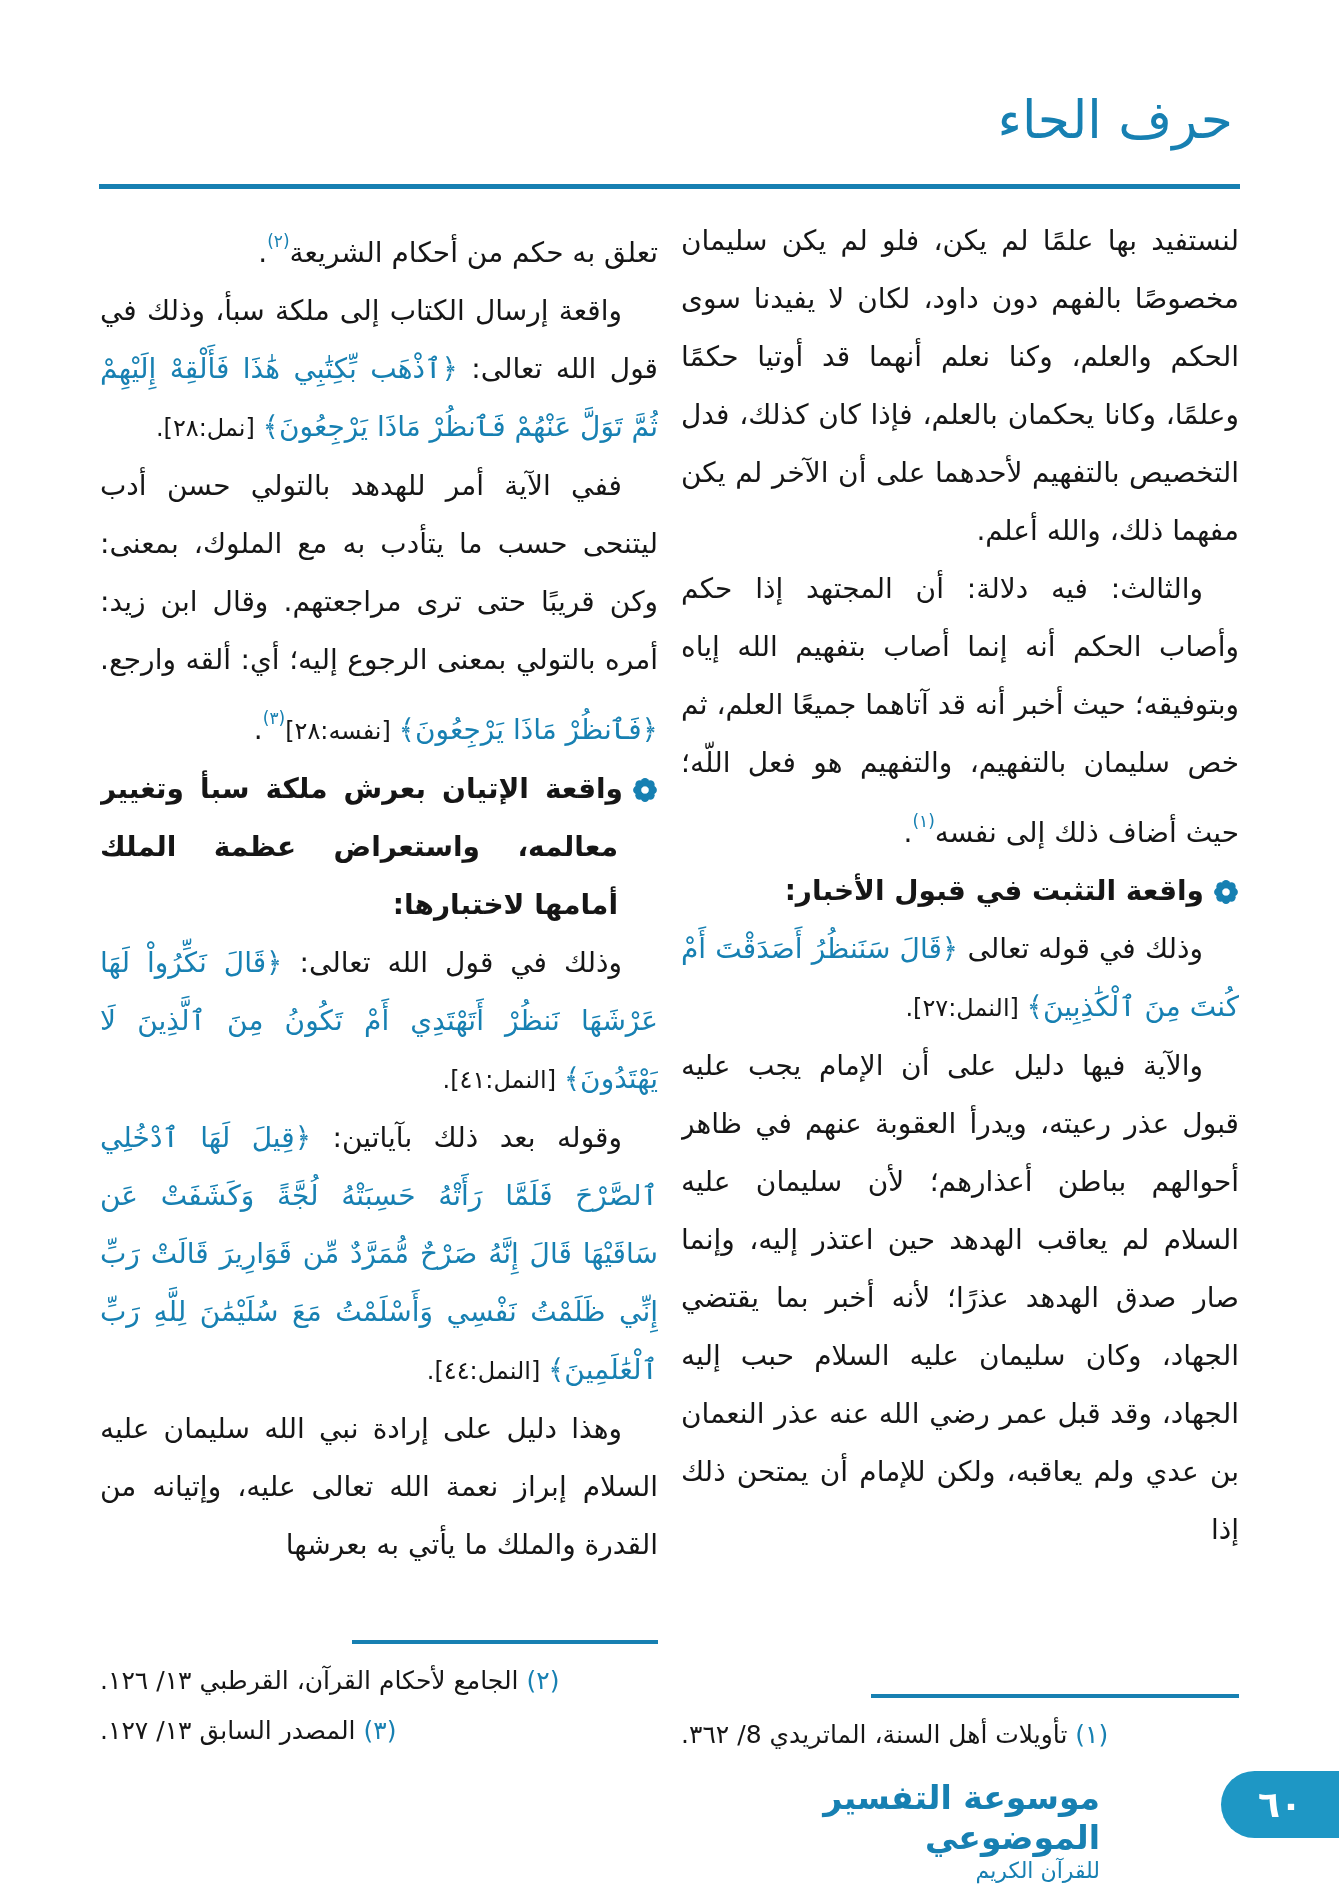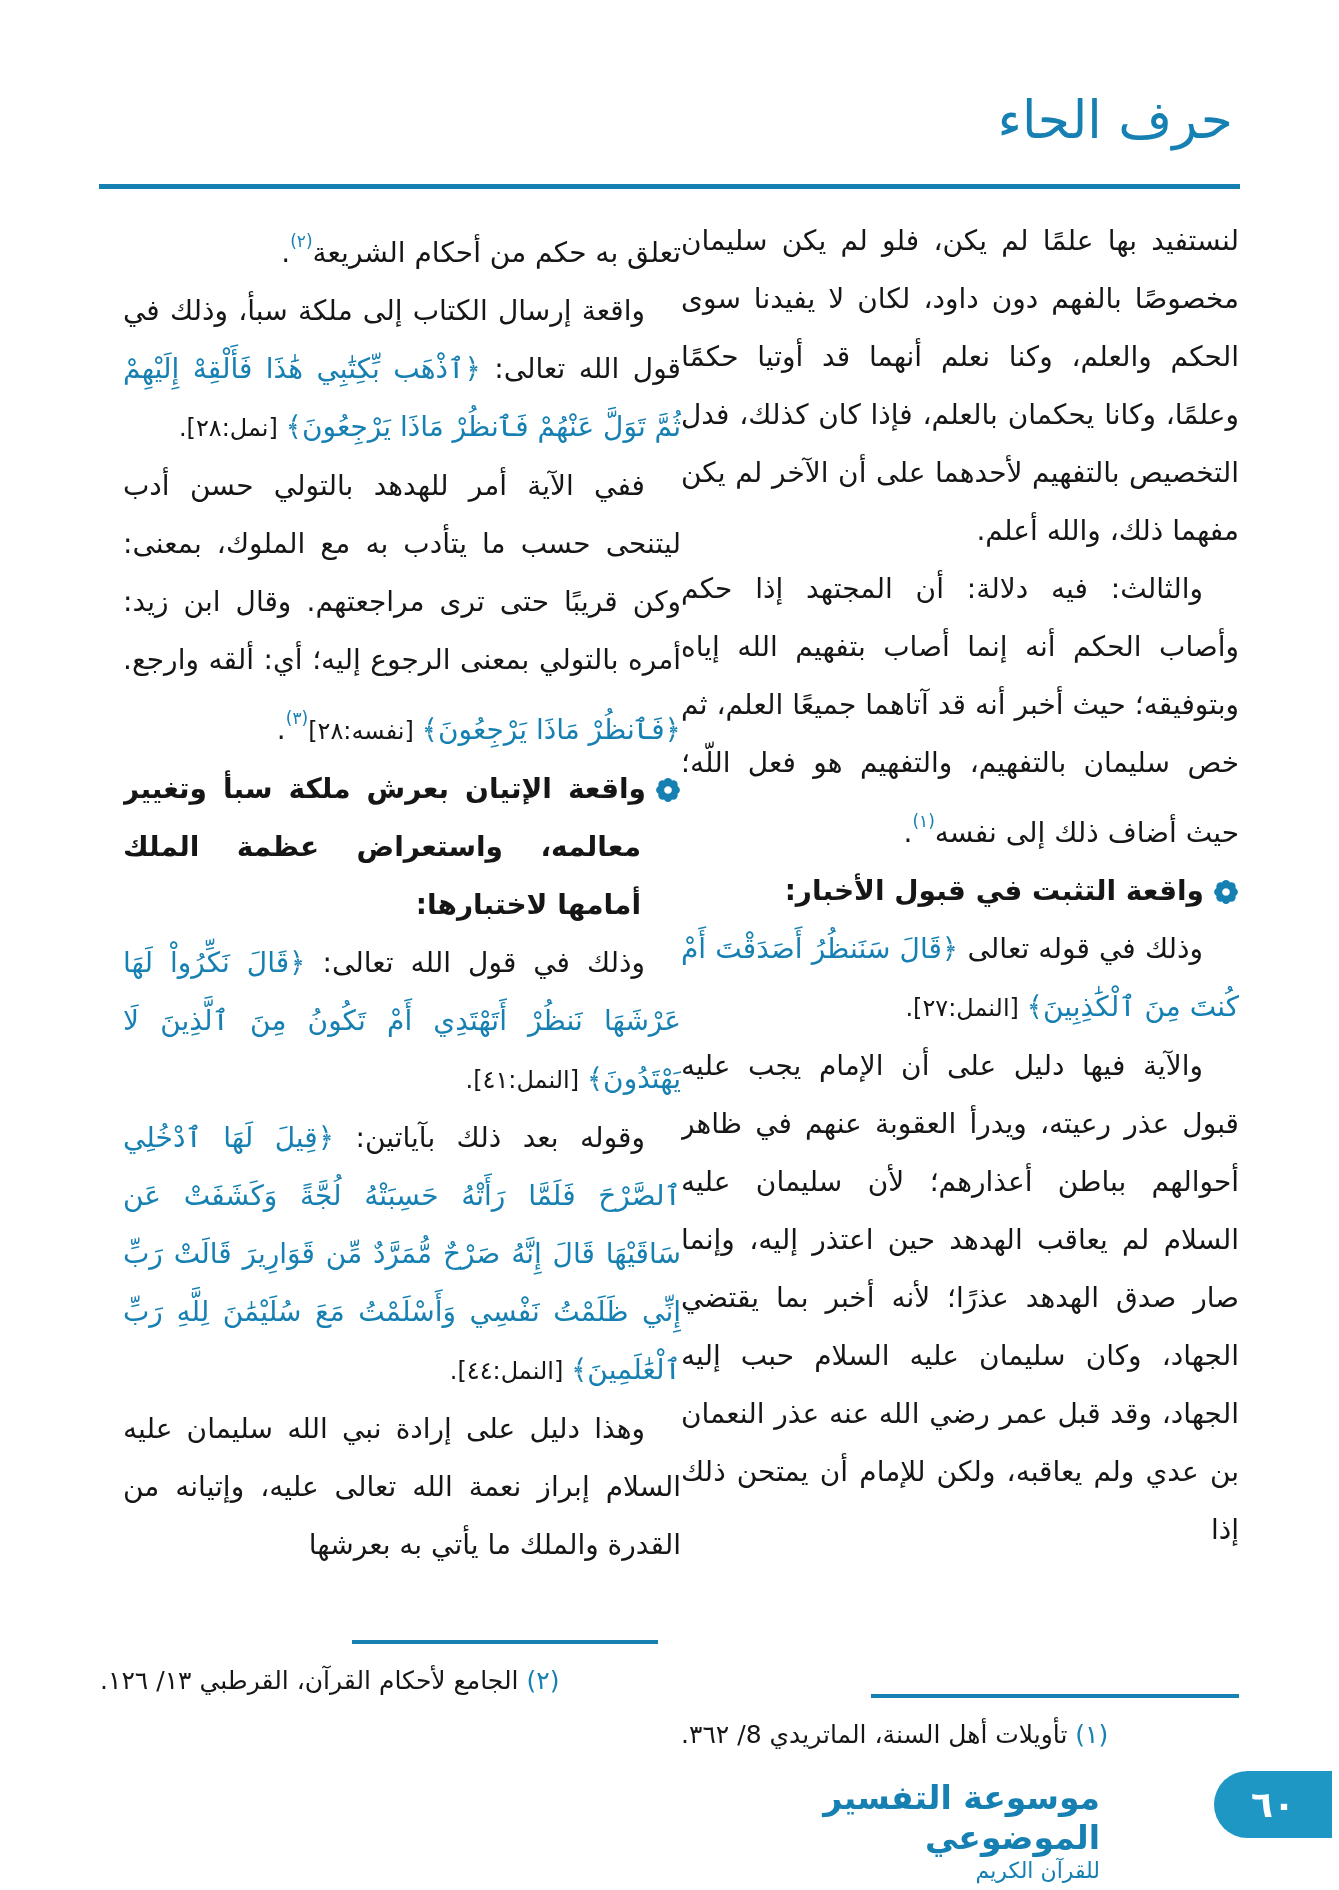--- a/index.html
+++ b/index.html
@@ -25,21 +25,20 @@
   .header-rule{
     position:absolute;top:184px;left:99px;width:1141px;height:5px;
     background:var(--accent);
   }
 
   
   .col{
     position:absolute;top:212px;width:558px;
     font-size:28px;line-height:58px;text-align:justify;
     overflow:hidden;
-    margin-left:23px;
   }
   .col-right{right:100px;height:1480px;}
   .col-left{left:100px;height:1420px;}
   .para{margin:0;}
   .para.indent{text-indent:36px;}
   .para.heading{
     font-weight:bold;
     padding-right:40px;text-indent:-40px;
   }
   .run-quran{color:var(--accent);}
@@ -61,21 +60,21 @@
   .fn-line{white-space:normal;}
 
   
   .logo{
     position:absolute;left:700px;top:1778px;width:400px;
     text-align:right;color:var(--accent);
   }
   .logo-line1{font-size:33px;font-weight:bold;line-height:1.2;}
   .logo-line2{font-size:22px;font-weight:normal;letter-spacing:1px;line-height:1.3;}
   .page-tab{
-    position:absolute;right:7px;top:1771px;width:118px;height:67px;
+    position:absolute;right:0;top:1771px;width:118px;height:67px;
     background:var(--tab);
     border-radius:34px 0 0 34px;
     display:flex;align-items:center;justify-content:center;
   }
   .page-tab span{color:#ffffff;font-size:36px;font-weight:bold;}
 </style>
 </head>
 <body>
 
 <div class="page">
@@ -124,20 +123,21 @@
     <div class="fn-sep"></div>
     <div>
         <div class="fn-line"><span class="fn-num">(١)</span><span class="fn-text"> تأويلات أهل السنة، الماتريدي 8/ ٣٦٢.</span></div>
       </div>
   </div>
 
   <div class="fnblock fnblock-left">
     <div class="fn-sep"></div>
     <div>
         <div class="fn-line"><span class="fn-num">(٢)</span><span class="fn-text"> الجامع لأحكام القرآن، القرطبي ١٣/ ١٢٦.</span></div>
+        <div class="fn-line"><span class="fn-num">(٣)</span><span class="fn-text"> المصدر السابق ١٣/ ١٢٧.</span></div>
       </div>
   </div>
 
   <div class="logo">
     <div class="logo-line1">موسوعة التفسير الموضوعي</div>
     <div class="logo-line2">للقرآن الكريم</div>
   </div>
 
   <div class="page-tab">
     <span>٦٠</span>

